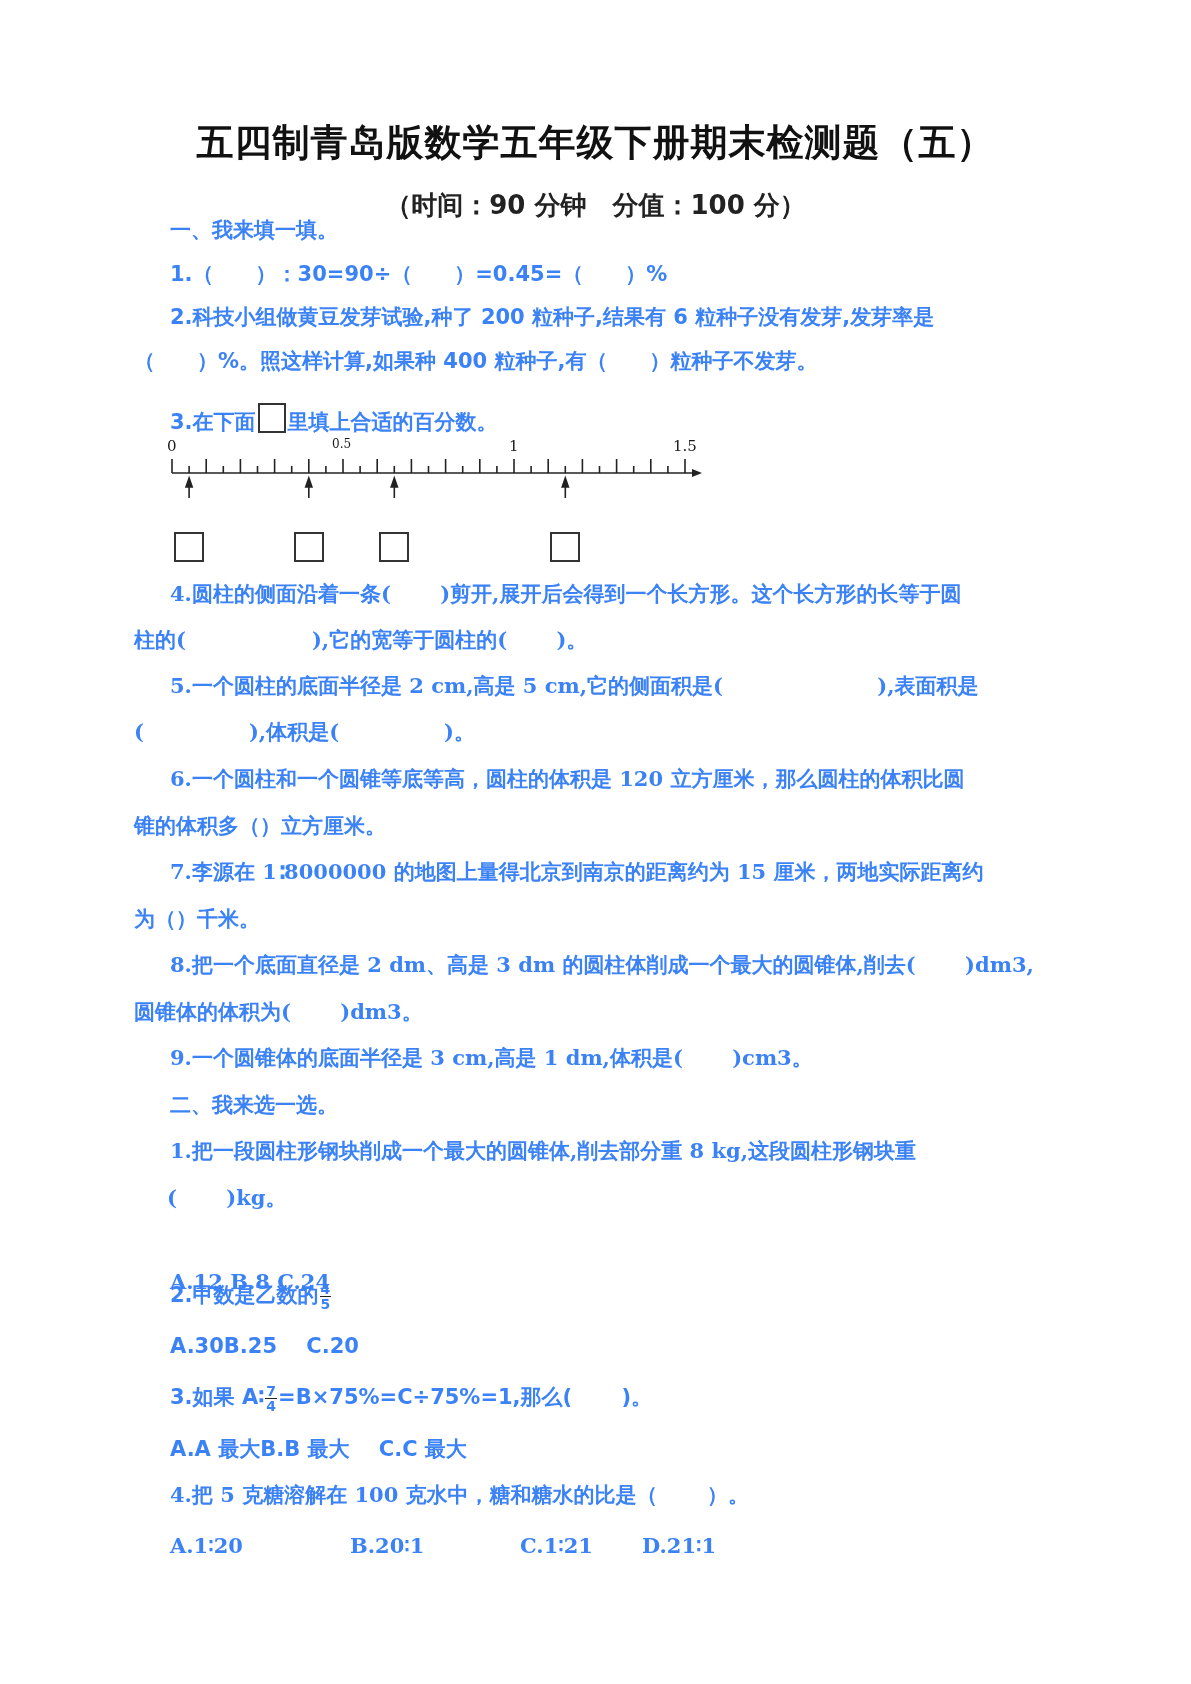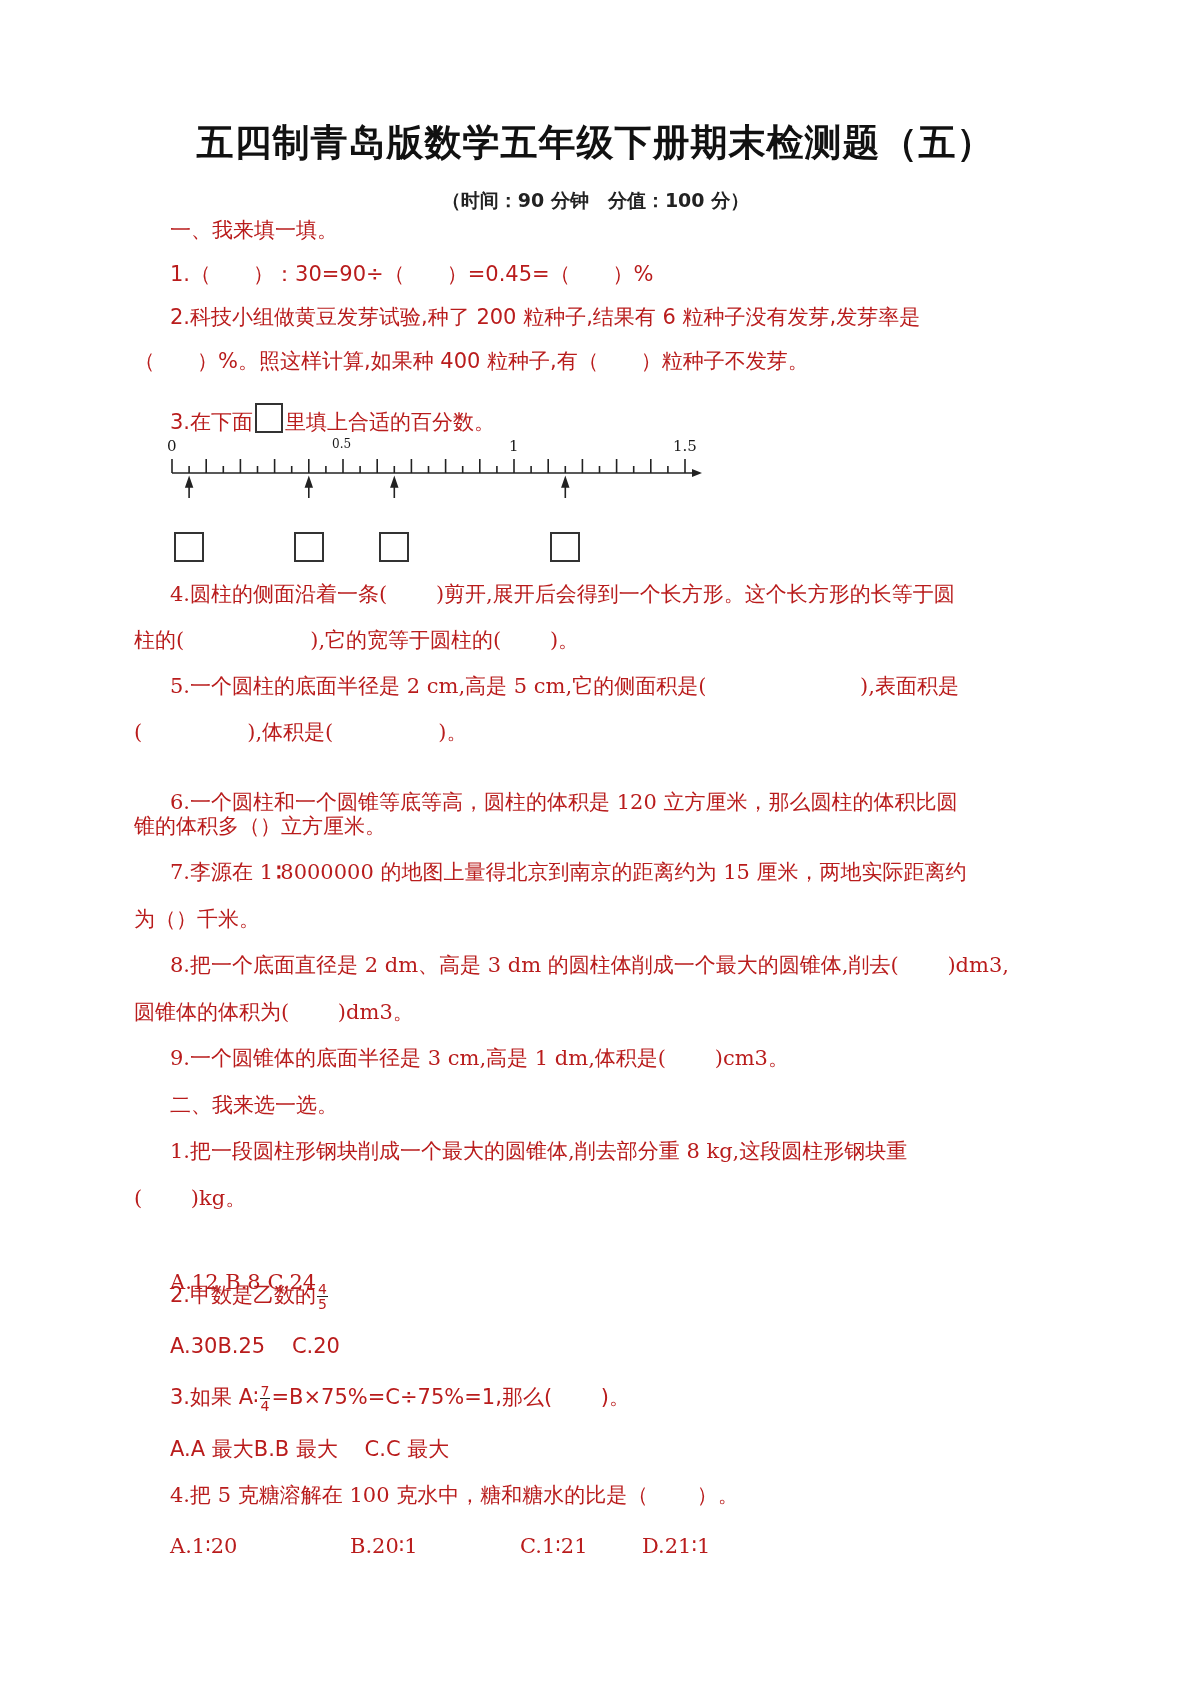--- a/index.html
+++ b/index.html
@@ -9,26 +9,26 @@
     color: #1a1a1a;
   }
   .title {
     position: absolute; left: 0; width: 1191px; top: 118px;
     text-align: center; font-size: 37px; font-weight: bold;
     font-family: "DejaVu Sans", "Liberation Sans", sans-serif;
     letter-spacing: 1px; color: #111;
   }
   .subtitle {
     position: absolute; left: 0; width: 1191px; top: 188px;
-    text-align: center; font-size: 19px; font-weight: bold; color: #222;
+    text-align: center; font-size: 26px; font-weight: bold; color: #222;
     font-family: "DejaVu Sans", "Liberation Sans", sans-serif;
   }
   .line {
     position: absolute; left: 134px; font-size: 21px; white-space: nowrap;
-    line-height: 28px; color: #b91c1c;
+    line-height: 28px; color: #3b82f6; font-weight: bold;
   }
   .line.indent { left: 170px; }
   .sans { font-family: "DejaVu Sans", "Liberation Sans", sans-serif; }
   .frac {
     display: inline-block; vertical-align: middle; text-align: center;
     font-size: 14px; line-height: 14px; margin: 0 1px;
   }
   .frac span { display: block; }
   .frac .num { border-bottom: 1px solid #222; padding: 0 1px; }
   .inline-box {
@@ -120,35 +120,35 @@
   <div class="answer-box" style="left:379px;top:532px;"></div>
   <div class="answer-box" style="left:550px;top:532px;"></div>
 </div>
 
 <div class="line indent" style="top:580px;">4.圆柱的侧面沿着一条(　　 )剪开,展开后会得到一个长方形。这个长方形的长等于圆</div>
 <div class="line" style="top:626px;">柱的(　　　　　　),它的宽等于圆柱的(　　 )。</div>
 
 <div class="line indent" style="top:672px;">5.一个圆柱的底面半径是 2 cm,高是 5 cm,它的侧面积是(　　　　　　　 ),表面积是</div>
 <div class="line" style="top:718px;">(　　　　　),体积是(　　　　　)。</div>
 
-<div class="line indent" style="top:765px;margin-top:23px;">6.一个圆柱和一个圆锥等底等高，圆柱的体积是 120 立方厘米，那么圆柱的体积比圆</div>
+<div class="line indent" style="top:765px;">6.一个圆柱和一个圆锥等底等高，圆柱的体积是 120 立方厘米，那么圆柱的体积比圆</div>
 <div class="line" style="top:812px;">锥的体积多（）立方厘米。</div>
 
 <div class="line indent" style="top:858px;">7.李源在 1∶8000000 的地图上量得北京到南京的距离约为 15 厘米，两地实际距离约</div>
 <div class="line" style="top:905px;">为（）千米。</div>
 
 <div class="line indent" style="top:951px;">8.把一个底面直径是 2 dm、高是 3 dm 的圆柱体削成一个最大的圆锥体,削去(　　 )dm3,</div>
 <div class="line" style="top:998px;">圆锥体的体积为(　　 )dm3。</div>
 
 <div class="line indent" style="top:1044px;">9.一个圆锥体的底面半径是 3 cm,高是 1 dm,体积是(　　 )cm3。</div>
 
 <div class="line indent" style="top:1091px;">二、我来选一选。</div>
 
 <div class="line indent" style="top:1137px;">1.把一段圆柱形钢块削成一个最大的圆锥体,削去部分重 8 kg,这段圆柱形钢块重</div>
-<div class="line" style="top:1184px;">(　　 )kg。</div>
+<div class="line" style="top:1184px;margin-left:33px;">(　　 )kg。</div>
 <div class="line indent options" style="top:1232px;margin-top:36px;">
   <span>A.12</span>
   <span>B.8</span>
   <span>C.24</span>
 </div>
 
 <div class="line indent sans" style="top:1281px;">
   <span>2.甲数是乙数的</span><span class="frac"><span class="num">4</span><span>5</span></span>
 </div>
 <div class="line indent sans options" style="top:1332px;">

